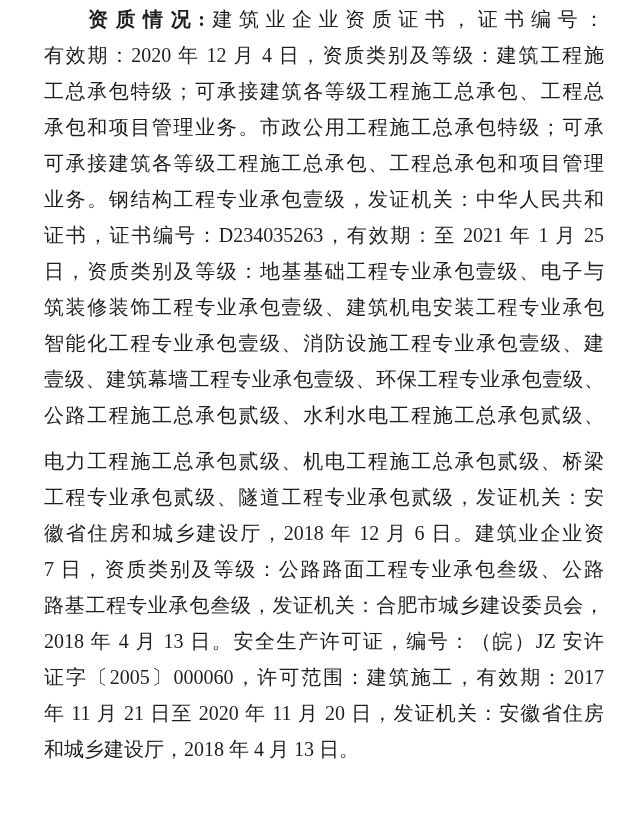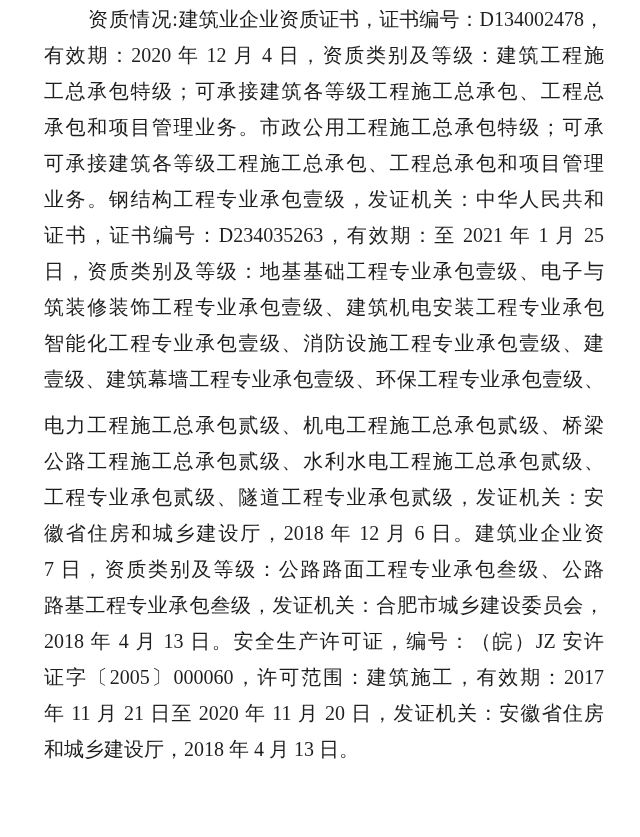--- a/index.html
+++ b/index.html
@@ -39,42 +39,42 @@
     text-indent: 44px;
   }
   .line.para-gap {
     margin-top: 10px;
   }
   .line.align-left {
     text-align: left;
     text-align-last: left;
   }
   .line b {
-    font-weight: 400;
+    font-weight: 700;
     letter-spacing: 1px;
   }
 </style>
 </head>
 <body>
 
 <div class="page">
   <div class="doc-body">
       <div class="line indent"><b>资质情况:</b>建筑业企业资质证书，证书编号：D134002478，</div>
       <div class="line">有效期：2020 年 12 月 4 日，资质类别及等级：建筑工程施</div>
       <div class="line">工总承包特级；可承接建筑各等级工程施工总承包、工程总</div>
       <div class="line">承包和项目管理业务。市政公用工程施工总承包特级；可承</div>
       <div class="line">可承接建筑各等级工程施工总承包、工程总承包和项目管理</div>
       <div class="line">业务。钢结构工程专业承包壹级，发证机关：中华人民共和</div>
       <div class="line">证书，证书编号：D234035263，有效期：至 2021 年 1 月 25</div>
       <div class="line">日，资质类别及等级：地基基础工程专业承包壹级、电子与</div>
       <div class="line">筑装修装饰工程专业承包壹级、建筑机电安装工程专业承包</div>
       <div class="line">智能化工程专业承包壹级、消防设施工程专业承包壹级、建</div>
       <div class="line">壹级、建筑幕墙工程专业承包壹级、环保工程专业承包壹级、</div>
+      <div class="line">公路工程施工总承包贰级、水利水电工程施工总承包贰级、</div>
       <div class="line para-gap">电力工程施工总承包贰级、机电工程施工总承包贰级、桥梁</div>
-      <div class="line">公路工程施工总承包贰级、水利水电工程施工总承包贰级、</div>
       <div class="line">工程专业承包贰级、隧道工程专业承包贰级，发证机关：安</div>
       <div class="line">徽省住房和城乡建设厅，2018 年 12 月 6 日。建筑业企业资</div>
       <div class="line">7 日，资质类别及等级：公路路面工程专业承包叁级、公路</div>
       <div class="line">路基工程专业承包叁级，发证机关：合肥市城乡建设委员会，</div>
       <div class="line">2018 年 4 月 13 日。安全生产许可证，编号：（皖）JZ 安许</div>
       <div class="line">证字〔2005〕000060，许可范围：建筑施工，有效期：2017</div>
       <div class="line">年 11 月 21 日至 2020 年 11 月 20 日，发证机关：安徽省住房</div>
       <div class="line align-left">和城乡建设厅，2018 年 4 月 13 日。</div>
     </div>
 </div>

